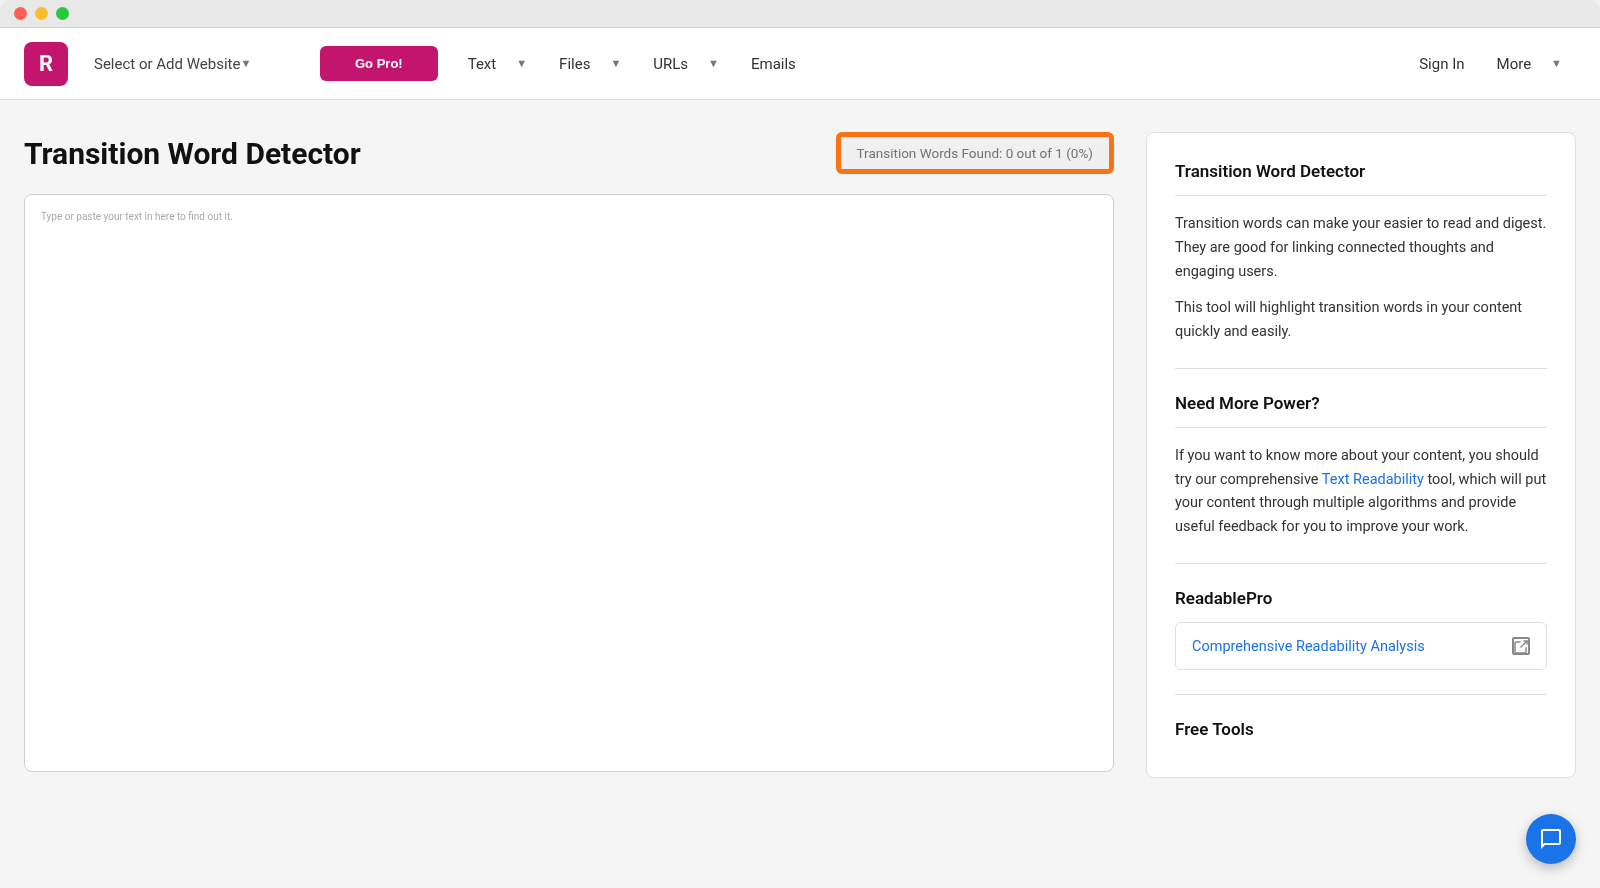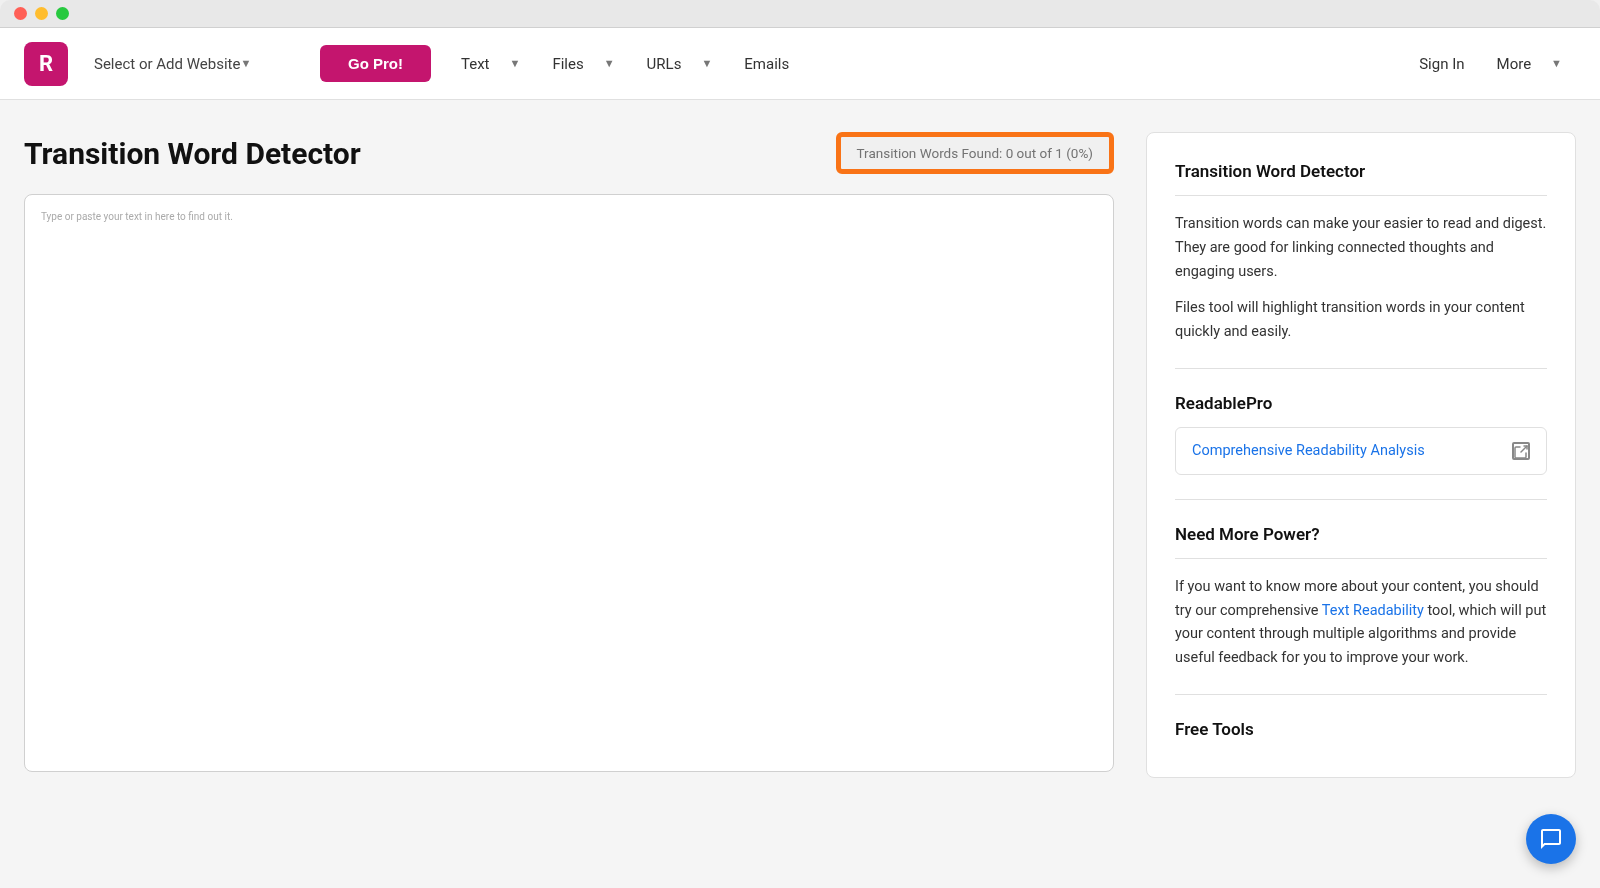--- a/index.html
+++ b/index.html
@@ -68,23 +68,23 @@
       min-width: 220px;
     }
     .chevron-down {
       font-size: 11px;
       color: #777;
     }
     .go-pro-btn {
       background: #c4156e;
       color: white;
       border: none;
-      padding: 10px 28px;
+      padding: 10px 35px;
       border-radius: 6px;
-      font-size: 15px;
+      font-size: 13px;
       font-weight: 600;
       cursor: pointer;
       white-space: nowrap;
     }
 
     .nav-items {
       display: flex;
       align-items: center;
       gap: 4px;
       flex: 1;
@@ -336,49 +336,49 @@
     </div>
   </div>
 
   <div class="right-panel">
 
     <div class="sidebar-section">
       <h2 class="sidebar-section-title">Transition Word Detector</h2>
       <hr class="section-divider">
       <div class="sidebar-text">
         <p>Transition words can make your easier to read and digest. They are good for linking connected thoughts and engaging users.</p>
-        <p>Files tool will highlight transition words in your content quickly and easily.</p>
+        <p>This tool will highlight transition words in your content quickly and easily.</p>
+      </div>
+    </div>
+
+    <div class="sidebar-section">
+      <h2 class="sidebar-section-title">Need More Power?</h2>
+      <hr class="section-divider">
+      <div class="sidebar-text">
+        <p>
+          <span>If you want to know more about your content, you should try our comprehensive </span><a class="link-blue">Text Readability</a><span> tool, which will put your content through multiple algorithms and provide useful feedback for you to improve your work.</span>
+        </p>
       </div>
     </div>
 
     <div class="sidebar-section">
       <h2 class="sidebar-section-title">ReadablePro</h2>
       <div class="readablepro-card">
         <a class="readablepro-link">Comprehensive Readability Analysis</a>
         <div class="external-icon">
           <svg width="14" height="14" viewBox="0 0 14 14" fill="none" xmlns="http://www.w3.org/2000/svg">
             <path d="M10 1H13V4" stroke="#888" stroke-width="1.5" stroke-linecap="round" stroke-linejoin="round"></path>
             <path d="M7 7L13 1" stroke="#888" stroke-width="1.5" stroke-linecap="round"></path>
             <path d="M6 2H2C1.44772 2 1 2.44772 1 3V12C1 12.5523 1.44772 13 2 13H11C11.5523 13 12 12.5523 12 12V8" stroke="#888" stroke-width="1.5" stroke-linecap="round"></path>
           </svg>
         </div>
       </div>
     </div>
 
     <div class="sidebar-section">
-      <h2 class="sidebar-section-title">Need More Power?</h2>
-      <hr class="section-divider">
-      <div class="sidebar-text">
-        <p>
-          <span>If you want to know more about your content, you should try our comprehensive </span><a class="link-blue">Text Readability</a><span> tool, which will put your content through multiple algorithms and provide useful feedback for you to improve your work.</span>
-        </p>
-      </div>
-    </div>
-
-    <div class="sidebar-section">
       <h2 class="sidebar-section-title">Free Tools</h2>
     </div>
 
   </div>
 </div>
 
 <div class="chat-bubble">
   <svg width="24" height="24" viewBox="0 0 24 24" xmlns="http://www.w3.org/2000/svg">
     <path d="M20 2H4C2.9 2 2 2.9 2 4V22L6 18H20C21.1 18 22 17.1 22 16V4C22 2.9 21.1 2 20 2ZM20 16H5.17L4 17.17V4H20V16Z"></path>
   </svg>

